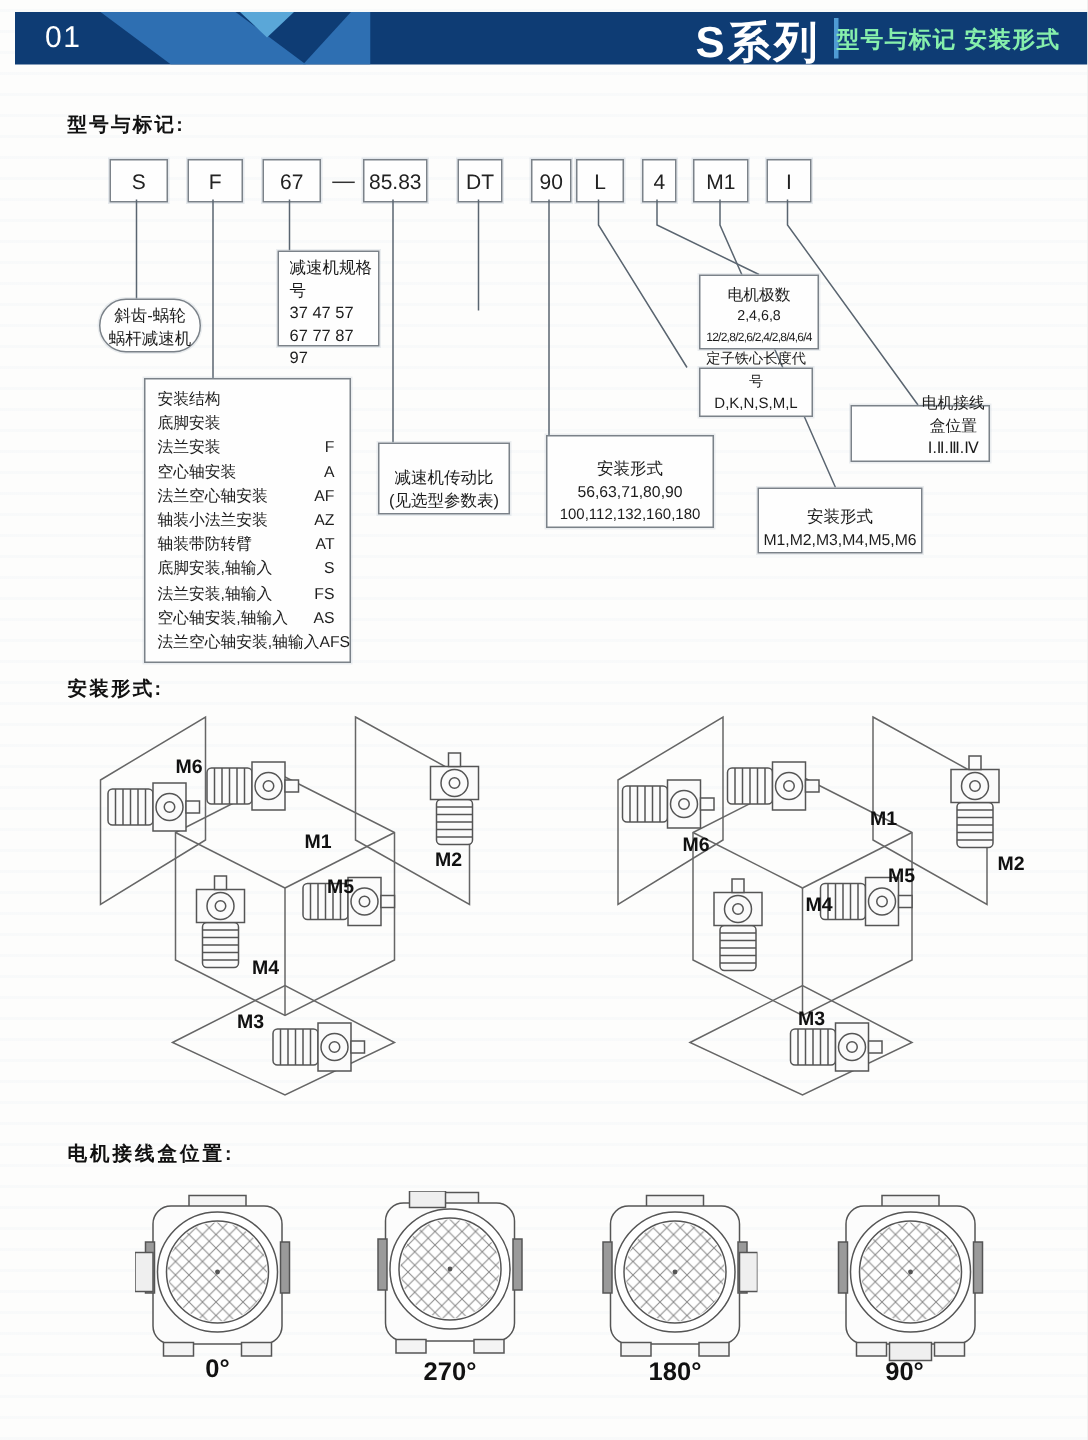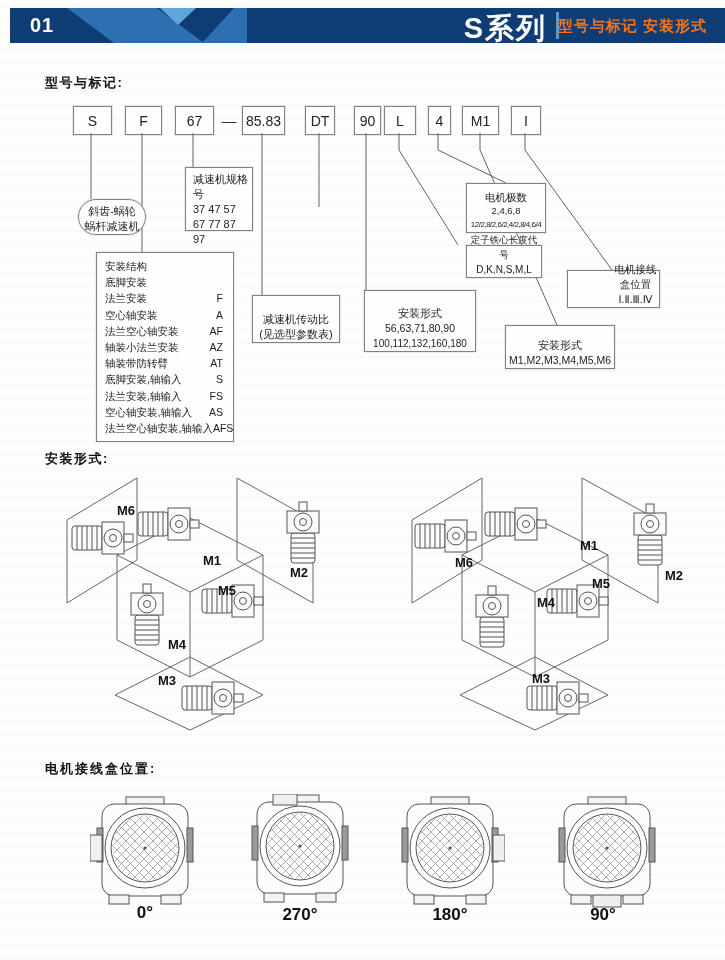--- a/index.html
+++ b/index.html
@@ -2,25 +2,25 @@
 <html><head>
 <meta charset="utf-8">
 <style>
   html,body{margin:0;padding:0;background:#e8e8e8;}
   .page{position:relative;width:725px;height:960px;background:#fdfdfc;overflow:hidden;
         font-family:"Liberation Sans",sans-serif;color:#1c1c1c;}
   .ghost{position:absolute;inset:0;pointer-events:none;
          background:repeating-linear-gradient(0deg,rgba(120,160,200,0.035) 0 2px,transparent 2px 14px);}
   
   .hdr{position:absolute;left:10px;top:8px;width:715px;height:35px;background:#0e3c74;}
-  .hdr-num{position:absolute;left:20px;top:6px;font-size:20px;font-weight:bold;color:#fff;letter-spacing:1px;}
+  .hdr-num{position:absolute;left:20px;top:6px;font-size:20px;font-weight:normal;color:#fff;letter-spacing:1px;}
   .hdr-deco{position:absolute;left:52px;top:0;}
   .hdr-series{position:absolute;right:178px;top:1px;font-size:29px;font-weight:bold;color:#fff;letter-spacing:2px;}
   .hdr-div{position:absolute;right:166px;top:4px;width:3px;height:27px;background:#4f9bd4;}
-  .hdr-sub{position:absolute;right:18px;top:9px;font-size:15px;font-weight:bold;color:#f97316;letter-spacing:1px;margin-left:33px;}
+  .hdr-sub{position:absolute;right:18px;top:9px;font-size:15px;font-weight:bold;color:#86efac;letter-spacing:1px;margin-left:33px;}
   
   .sec-title{position:absolute;font-size:13px;font-weight:bold;color:#111;letter-spacing:1.5px;}
   
   .code-box{position:absolute;top:106px;height:27px;border:1px solid #7b8289;background:#fefefe;
             display:flex;align-items:center;justify-content:center;font-size:14px;color:#222;
             box-shadow:0 0 0 1px rgba(160,175,190,0.25);}
   .dash{position:absolute;top:112px;left:216px;width:26px;text-align:center;font-size:15px;color:#333;}
   
   .ann{position:absolute;border:1px solid #7b8289;background:#fefefe;box-sizing:border-box;
        font-size:11px;line-height:15px;color:#1c1c1c;box-shadow:0 0 0 1px rgba(160,175,190,0.2);}
@@ -75,21 +75,21 @@
       <polyline points="262,133 262,295"></polyline>
       <polyline points="319,133 319,207"></polyline>
       <polyline points="366,133 366,290"></polyline>
       <polyline points="399,133 399,150 458,245"></polyline>
       <polyline points="438,133 438,150 506,183"></polyline>
       <polyline points="480,133 480,150 557,325"></polyline>
       <polyline points="525,133 525,150 612,270"></polyline>
     </g>
   </svg>
 
-  <div class="ann center" style="left:78px;top:199px;width:68px;height:36px;border-radius:18px;">
+  <div class="ann center" style="left:66px;top:199px;width:68px;height:36px;border-radius:18px;">
     <div>斜齿-蜗轮</div>
     <div>蜗杆减速机</div>
   </div>
 
   <div class="ann" style="left:185px;top:167px;width:68px;height:64px;padding:4px 0 0 7px;">
     <div class="t">减速机规格号</div>
     <div>37  47  57</div>
     <div>67  77  87</div>
     <div>97</div>
   </div>

